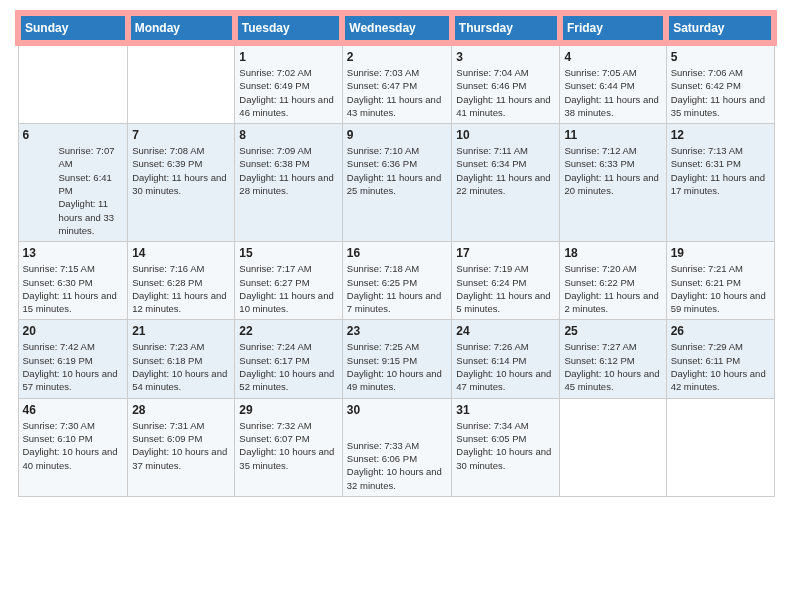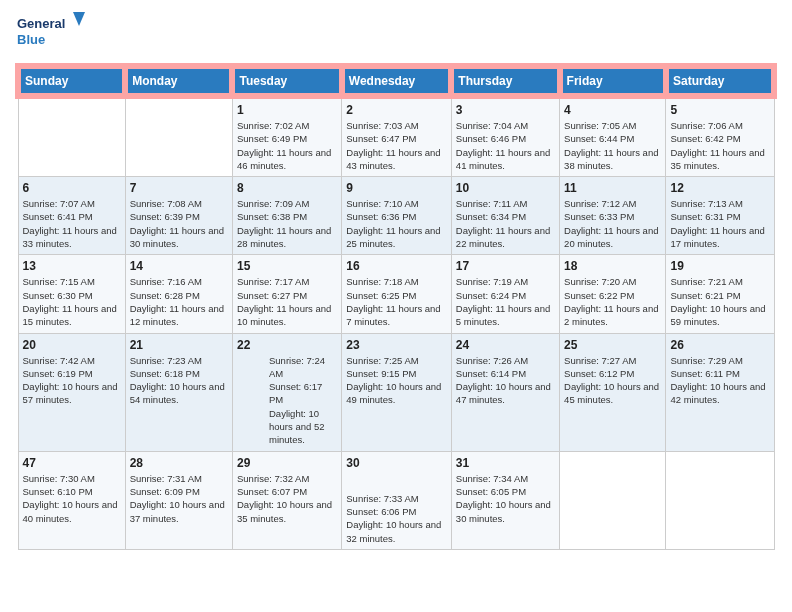--- a/index.html
+++ b/index.html
@@ -81,34 +81,20 @@
       line-height: 1.4;
     }
     .empty-cell {
       background: #fff !important;
     }
   </style>
 </head>
 <body>
 
 <div class="page">
-  <div class="header">
-    <div class="logo">
-    <svg width="70" height="45" viewBox="0 0 70 45">
-      <rect x="0" y="0" width="70" height="45" fill="white"></rect>
-      <text x="2" y="18" font-size="13" font-weight="bold" fill="#1a3a6b" font-family="Arial">General</text>
-      <text x="2" y="34" font-size="13" font-weight="bold" fill="#2a7bbf" font-family="Arial">Blue</text>
-      <polygon points="58,2 70,2 64,16" fill="#2a7bbf"></polygon>
-    </svg>
-  </div>
-    <div class="title-block">
-      <div class="month-title"></div>
-      <div class="location-title"></div>
-    </div>
-  </div>
 
   <table class="calendar">
     <thead>
       <tr>
       <th>Sunday</th>
           <th>Monday</th>
           <th>Tuesday</th>
           <th>Wednesday</th>
           <th>Thursday</th>
           <th>Friday</th>
@@ -146,21 +132,21 @@
           <td>
             <div class="day-num">5</div>
             <div class="day-info" style="white-space: pre-line;">Sunrise: 7:06 AM
 Sunset: 6:42 PM
 Daylight: 11 hours and 35 minutes.</div>
           </td>
         </tr>
         <tr>
           <td>
             <div class="day-num">6</div>
-            <div class="day-info" style="white-space: pre-line;">Sunrise: 7:07 AM
+            <div class="day-info" style="white-space: pre-line; margin-left: 36px;">Sunrise: 7:07 AM
 Sunset: 6:41 PM
 Daylight: 11 hours and 33 minutes.</div>
           </td>
           <td>
             <div class="day-num">7</div>
             <div class="day-info" style="white-space: pre-line;">Sunrise: 7:08 AM
 Sunset: 6:39 PM
 Daylight: 11 hours and 30 minutes.</div>
           </td>
           <td>
@@ -246,21 +232,21 @@
 Daylight: 10 hours and 57 minutes.</div>
           </td>
           <td>
             <div class="day-num">21</div>
             <div class="day-info" style="white-space: pre-line;">Sunrise: 7:23 AM
 Sunset: 6:18 PM
 Daylight: 10 hours and 54 minutes.</div>
           </td>
           <td>
             <div class="day-num">22</div>
-            <div class="day-info" style="white-space: pre-line; margin-left: 32px;">Sunrise: 7:24 AM
+            <div class="day-info" style="white-space: pre-line;">Sunrise: 7:24 AM
 Sunset: 6:17 PM
 Daylight: 10 hours and 52 minutes.</div>
           </td>
           <td>
             <div class="day-num">23</div>
             <div class="day-info" style="white-space: pre-line;">Sunrise: 7:25 AM
 Sunset: 9:15 PM
 Daylight: 10 hours and 49 minutes.</div>
           </td>
           <td>
@@ -277,21 +263,21 @@
           </td>
           <td>
             <div class="day-num">26</div>
             <div class="day-info" style="white-space: pre-line;">Sunrise: 7:29 AM
 Sunset: 6:11 PM
 Daylight: 10 hours and 42 minutes.</div>
           </td>
         </tr>
         <tr>
           <td>
-            <div class="day-num">47</div>
+            <div class="day-num">46</div>
             <div class="day-info" style="white-space: pre-line;">Sunrise: 7:30 AM
 Sunset: 6:10 PM
 Daylight: 10 hours and 40 minutes.</div>
           </td>
           <td>
             <div class="day-num">28</div>
             <div class="day-info" style="white-space: pre-line;">Sunrise: 7:31 AM
 Sunset: 6:09 PM
 Daylight: 10 hours and 37 minutes.</div>
           </td>

